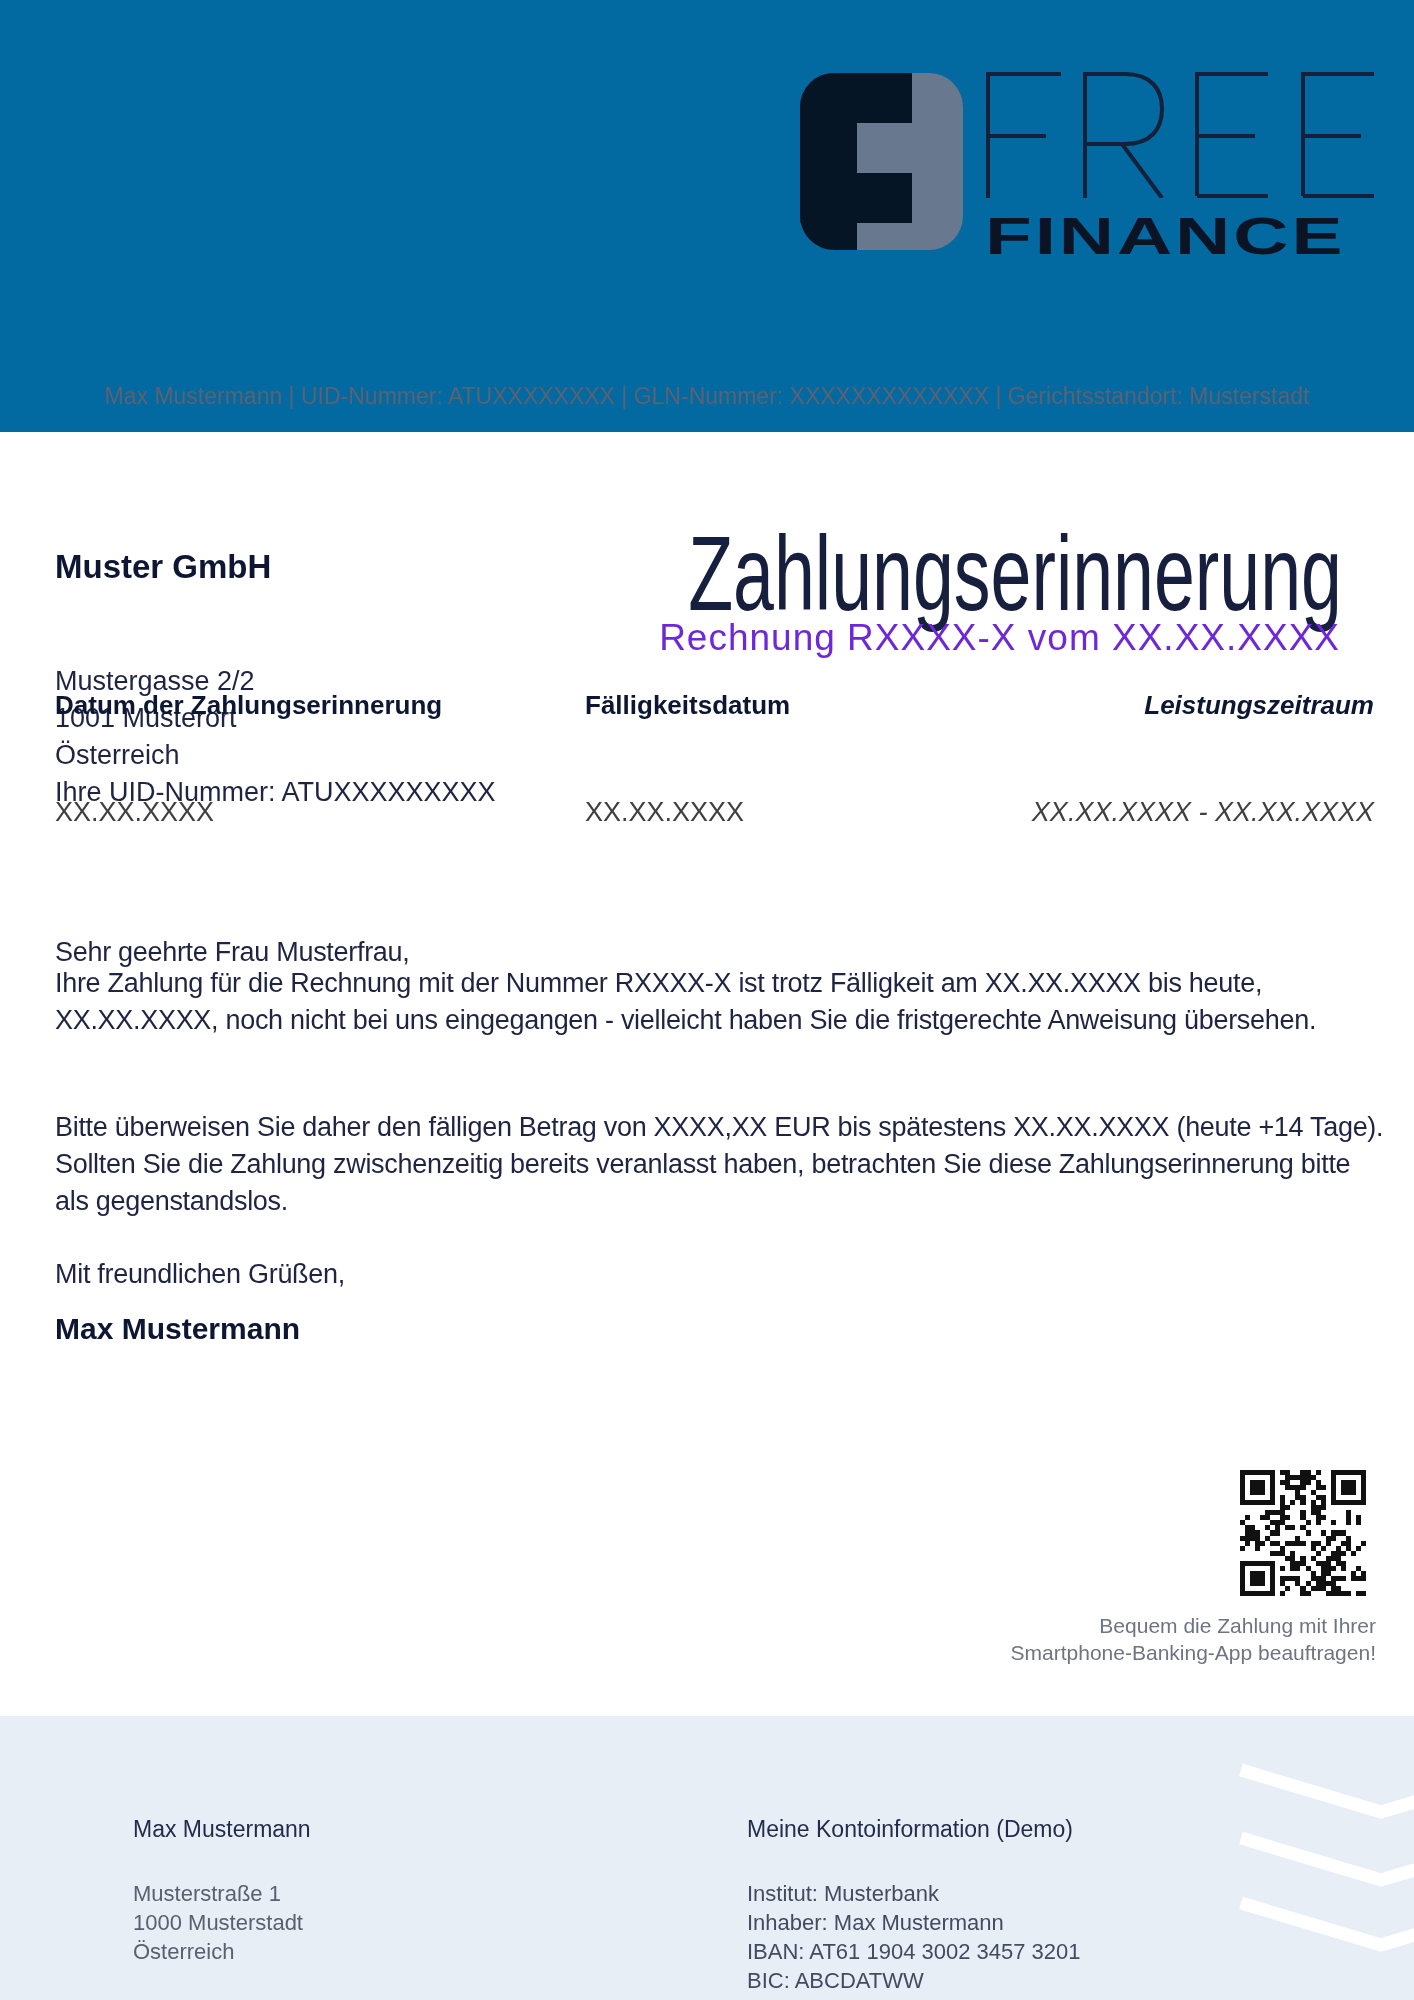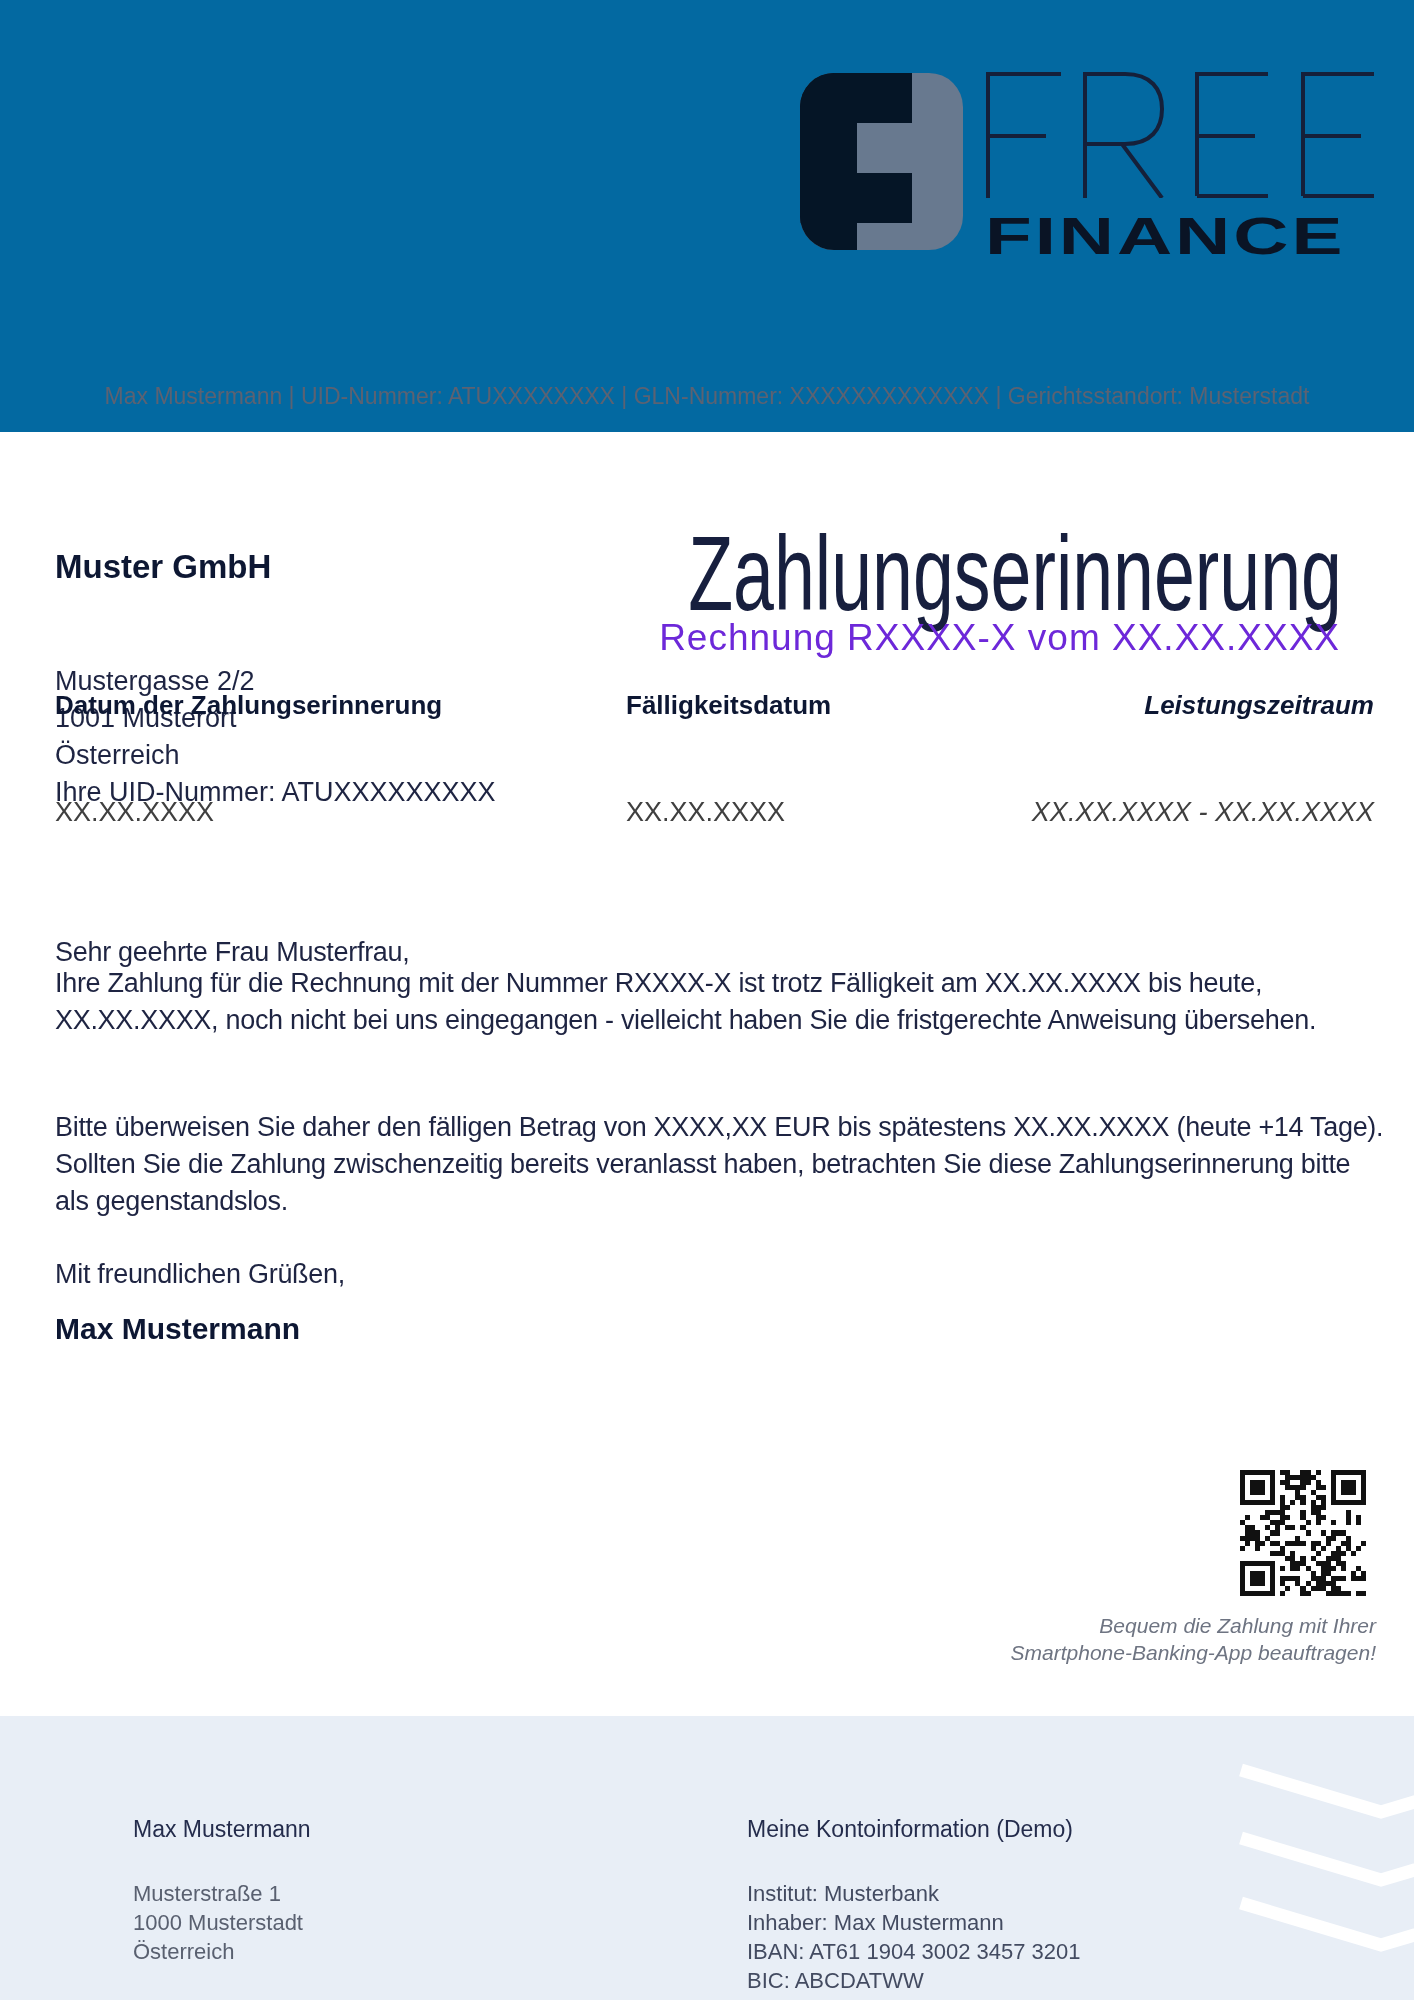--- a/index.html
+++ b/index.html
@@ -30,32 +30,32 @@
   .recipient .name{font-size:33px;font-weight:700;color:#0d1733;line-height:44px;}
   
   .title{
     right:72px;top:514px;font-size:105px;font-weight:100;color:#171f3e;
     white-space:nowrap;transform:scaleX(0.70);transform-origin:100% 0;
   }
   .subtitle{right:74px;top:617px;font-size:37px;letter-spacing:1px;color:#6d28d9;white-space:nowrap;}
   
   .dlabel{top:690px;font-size:26px;font-weight:700;color:#0d1733;white-space:nowrap;}
   .dvalue{top:797px;font-size:27px;color:#404040;white-space:nowrap;}
-  .c1{left:55px;} .c2{left:585px;margin-left:41px;} .c3{right:40px;text-align:right;font-style:italic;}
+  .c1{left:55px;} .c2{left:585px;} .c3{right:40px;text-align:right;font-style:italic;}
   
   .bodytext{left:55px;font-size:27px;line-height:37px;letter-spacing:-0.3px;white-space:pre;color:#1e2442;margin-top:19px;}
   .salutation{top:915px;}
   .para1{top:946px;}
   .para2{top:1090px;}
   .closing{top:1237px;}
   .signature{top:1291px;font-weight:700;font-size:30px;letter-spacing:0;color:#0d1733;}
   
   .qr{left:1240px;top:1470px;width:126px;height:126px;}
   .qr svg{display:block;width:126px;height:126px;shape-rendering:crispEdges;}
-  .qr-caption{right:38px;top:1612px;width:560px;text-align:right;font-size:21px;line-height:27px;color:#6e7482;white-space:pre-line;font-style:italic;}
+  .qr-caption{right:38px;top:1612px;width:560px;text-align:right;font-size:21px;line-height:27px;color:#6e7482;white-space:pre-line;}
   
   .footer{left:0;top:1716px;width:1414px;height:284px;background:#e8eef6;}
   .fcol{position:absolute;top:70px;font-size:22px;line-height:29px;color:#596070;white-space:pre-line;}
   .fhead{font-size:23px;color:#242c4c;margin-bottom:6px;white-space:nowrap;}
   .fc1{left:133px;} .fc2{left:392px;} .fc3{left:747px;color:#434b61;}
   .chevrons{position:absolute;left:1236px;top:42px;width:290px;height:242px;}
 </style>
 </head>
 <body>
 

